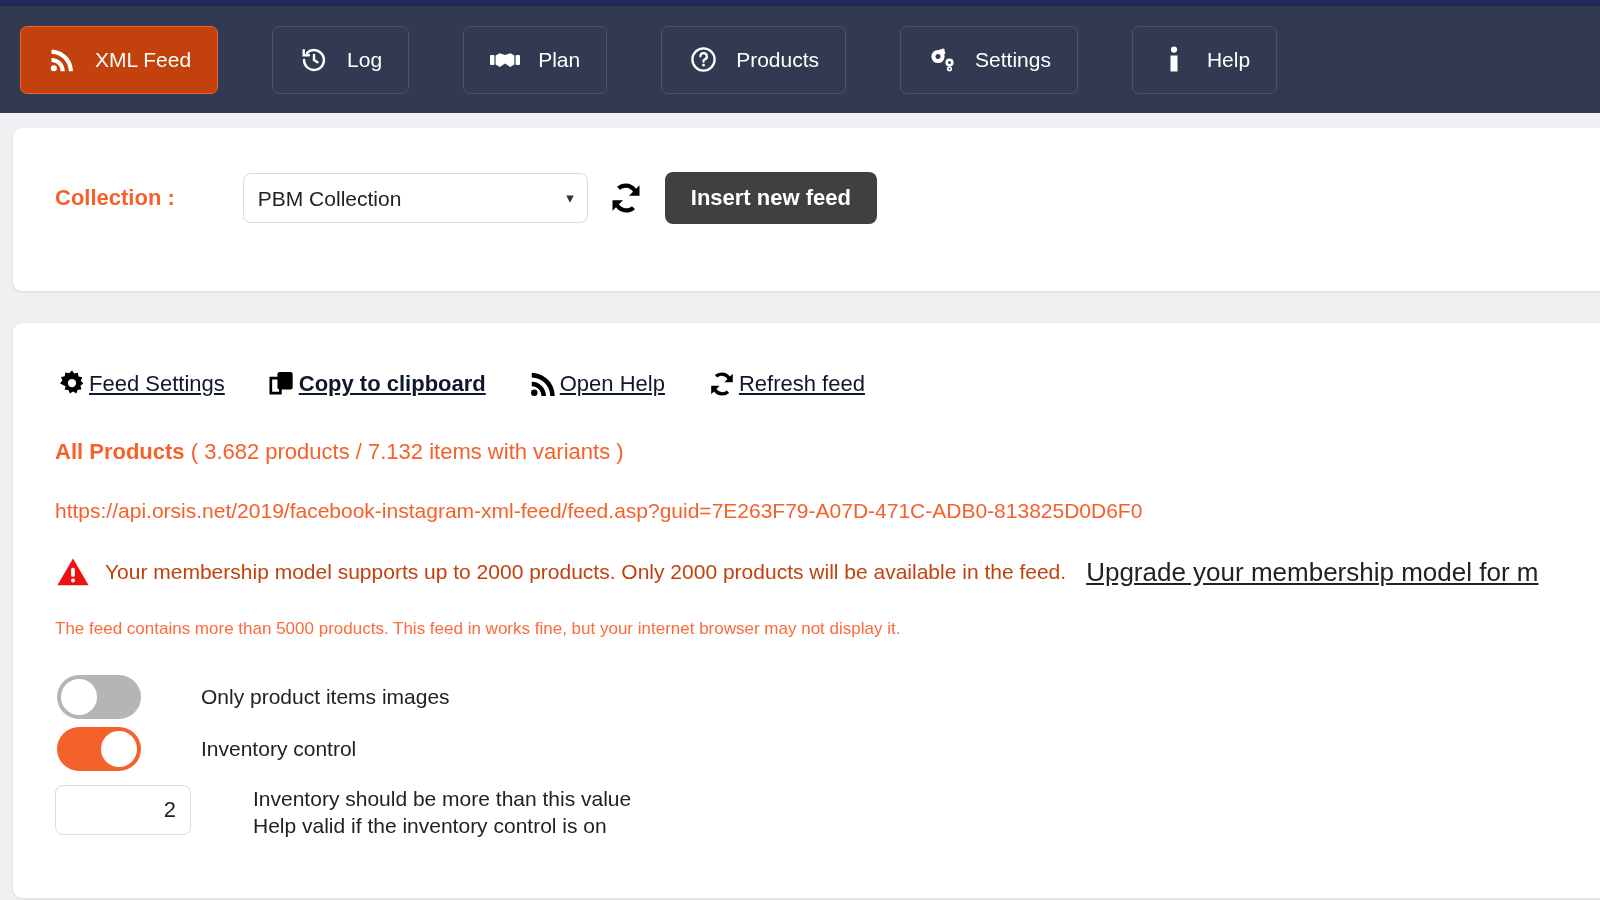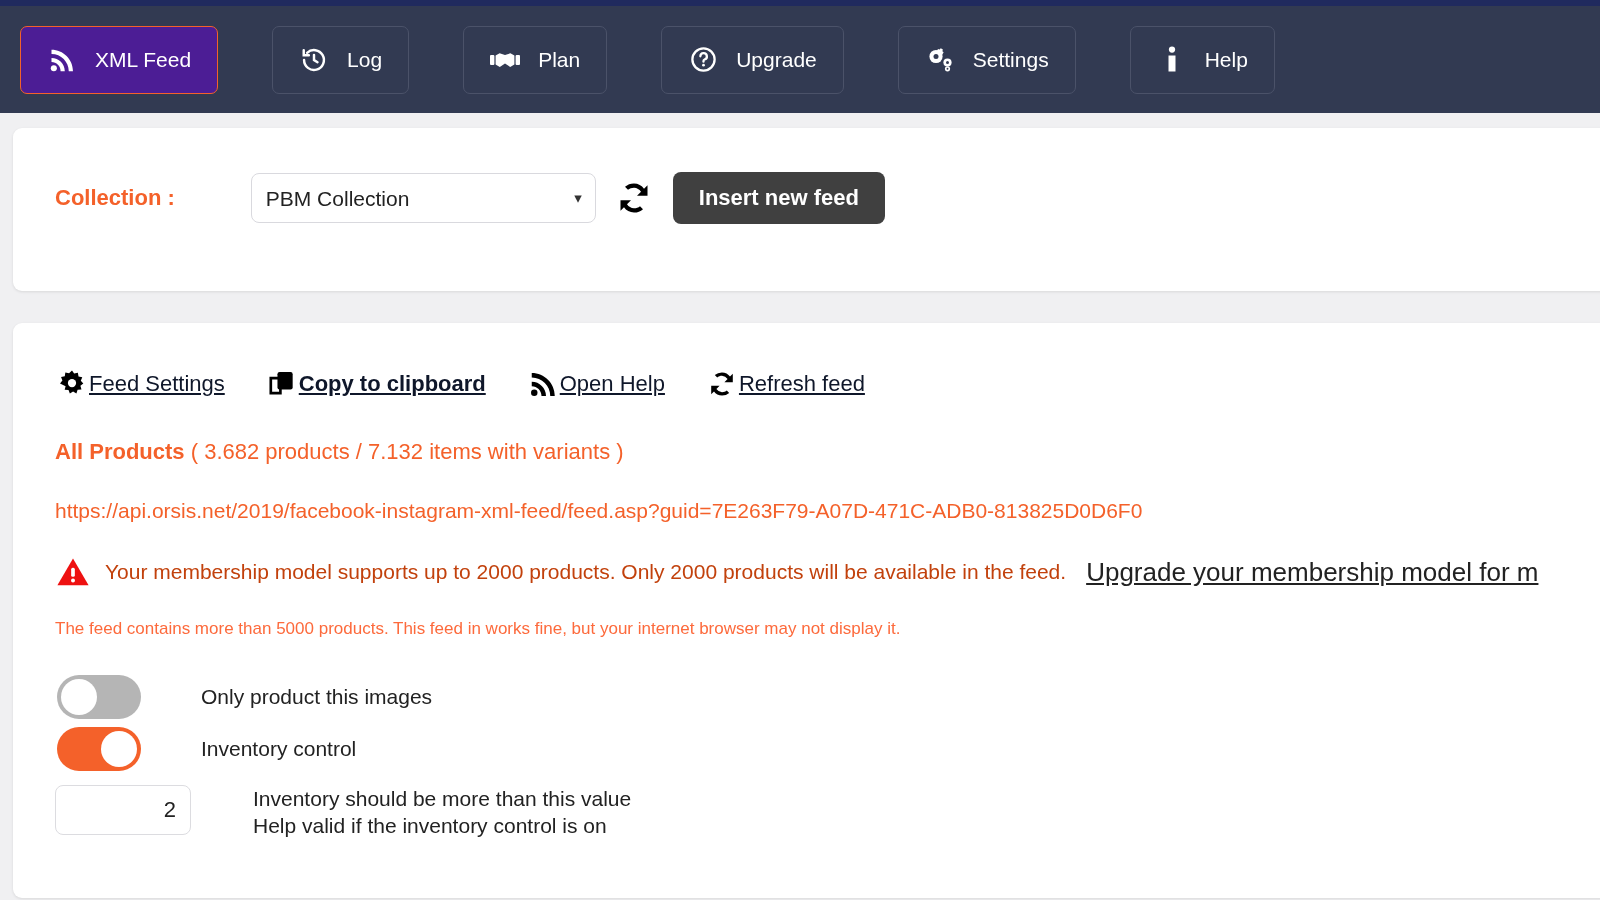--- a/index.html
+++ b/index.html
@@ -36,21 +36,21 @@
     padding: 0 26px;
     border: 1px solid #4b5269;
     border-radius: 7px;
     color: #ffffff;
     font-size: 21px;
     cursor: pointer;
     white-space: nowrap;
     background: transparent;
   }
   .nav-btn.active {
-    background: #4c1d95;
+    background: #c2410c;
     border-color: #f4612a;
   }
   .nav-btn .nav-icon {
     display: inline-flex;
     align-items: center;
     justify-content: center;
     width: 30px;
     height: 30px;
     flex: none;
   }
@@ -70,21 +70,21 @@
   
   .collection-row {
     display: flex;
     align-items: center;
     gap: 0;
   }
   .collection-label {
     color: #f4612a;
     font-weight: bold;
     font-size: 22px;
-    margin-right: 28px;
+    margin-right: 20px;
     white-space: nowrap;
   }
   .collection-select {
     width: 345px;
     height: 50px;
     border: 1px solid #d9d9de;
     border-radius: 8px;
     padding: 0 14px;
     font-size: 21px;
     font-family: "Liberation Sans", sans-serif;
@@ -285,21 +285,21 @@
   </div>
 
   <div class="nav-btn">
     <span class="nav-icon">
       <svg width="29" height="29" viewBox="0 0 24 24" fill="none" stroke="#ffffff" stroke-width="1.9">
         <circle cx="12" cy="12" r="9.2"></circle>
         <path d="M9.4 9.3a2.7 2.7 0 1 1 3.4 2.7c-.6.2-.8.7-.8 1.3v.5" stroke-linecap="round"></path>
         <circle cx="12" cy="16.7" r="1.15" fill="#ffffff" stroke="none"></circle>
       </svg>
     </span>
-    <span>Upgrade</span>
+    <span>Products</span>
   </div>
 
   <div class="nav-btn">
     <span class="nav-icon">
       <svg width="30" height="28" viewBox="0 0 30 28" fill="#ffffff">
         <path d="M11.2 3.2l1.3.4.9-1 1.7 1-.4 1.3 1 .9-1 1.7-1.3-.4-.9 1-1.7-1 .4-1.3-1-.9z" transform="translate(-1,-1) scale(1.25)"></path>
         <circle cx="11" cy="10.5" r="6.6"></circle>
         <circle cx="11" cy="10.5" r="2.5" fill="#323a52"></circle>
         <circle cx="22.5" cy="16.5" r="4.1"></circle>
         <circle cx="22.5" cy="16.5" r="1.5" fill="#323a52"></circle>
@@ -410,21 +410,21 @@
     <span class="warn-text">Your membership model supports up to 2000 products. Only 2000 products will be available in the feed.</span>
     <span class="warn-link">Upgrade your membership model for m</span>
   </div>
 
   <div class="note-line">The feed contains more than 5000 products. This feed in works fine, but your internet browser may not display it.</div>
 
   <div class="toggle-row">
     <span class="switch off">
       <span class="knob"></span>
     </span>
-    <span class="toggle-label">Only product this images</span>
+    <span class="toggle-label">Only product items images</span>
   </div>
 
   <div class="toggle-row">
     <span class="switch on">
       <span class="knob"></span>
     </span>
     <span class="toggle-label">Inventory control</span>
   </div>
 
   <div class="inv-row">

